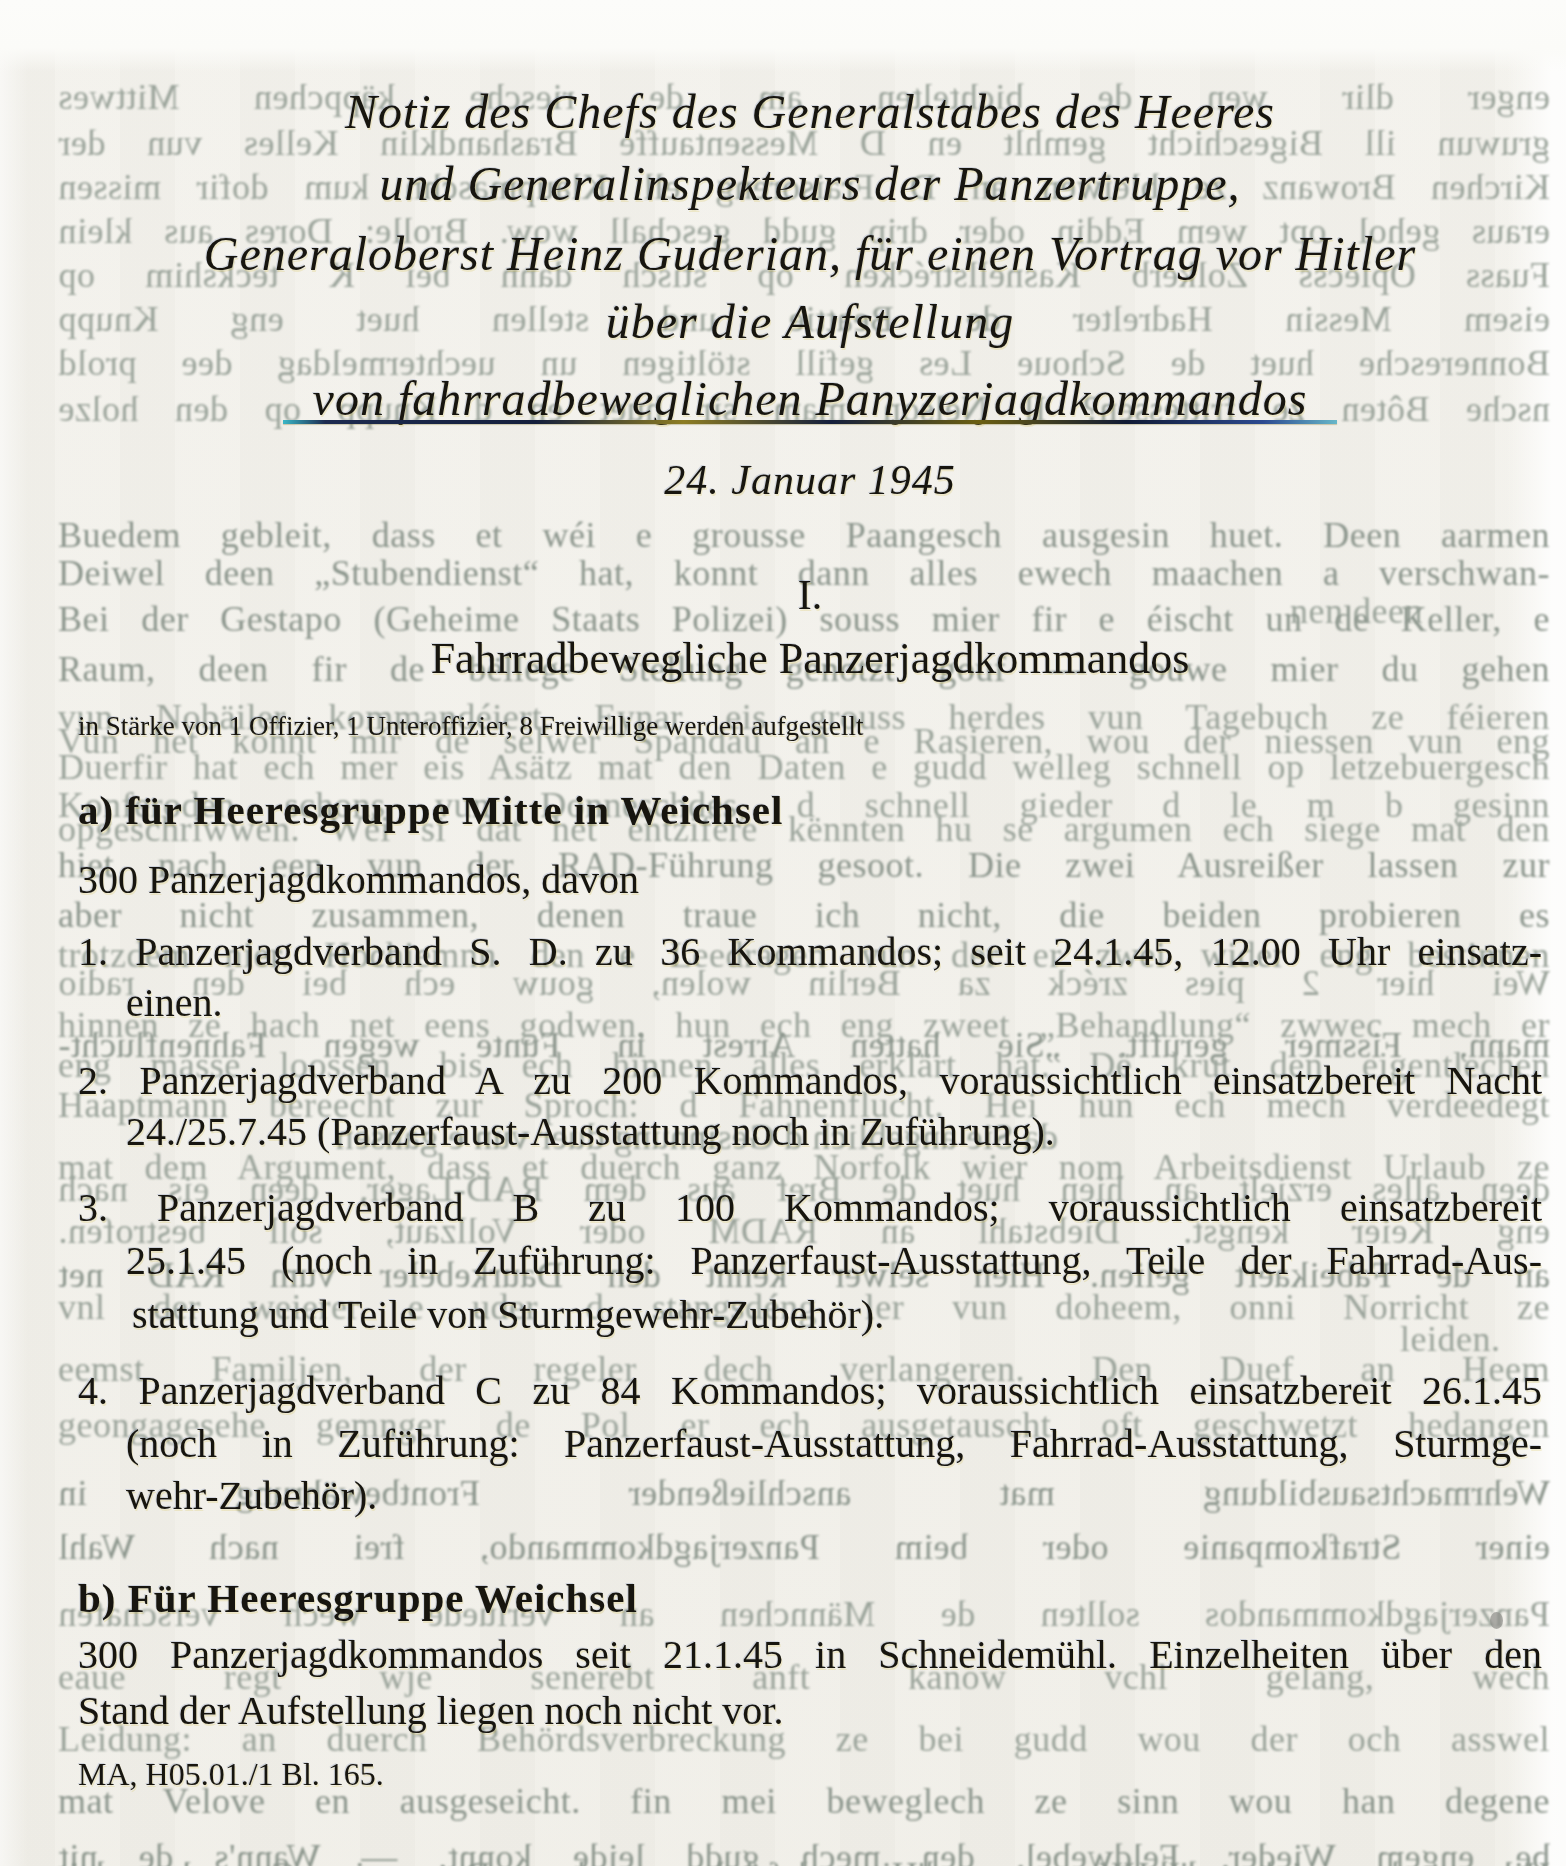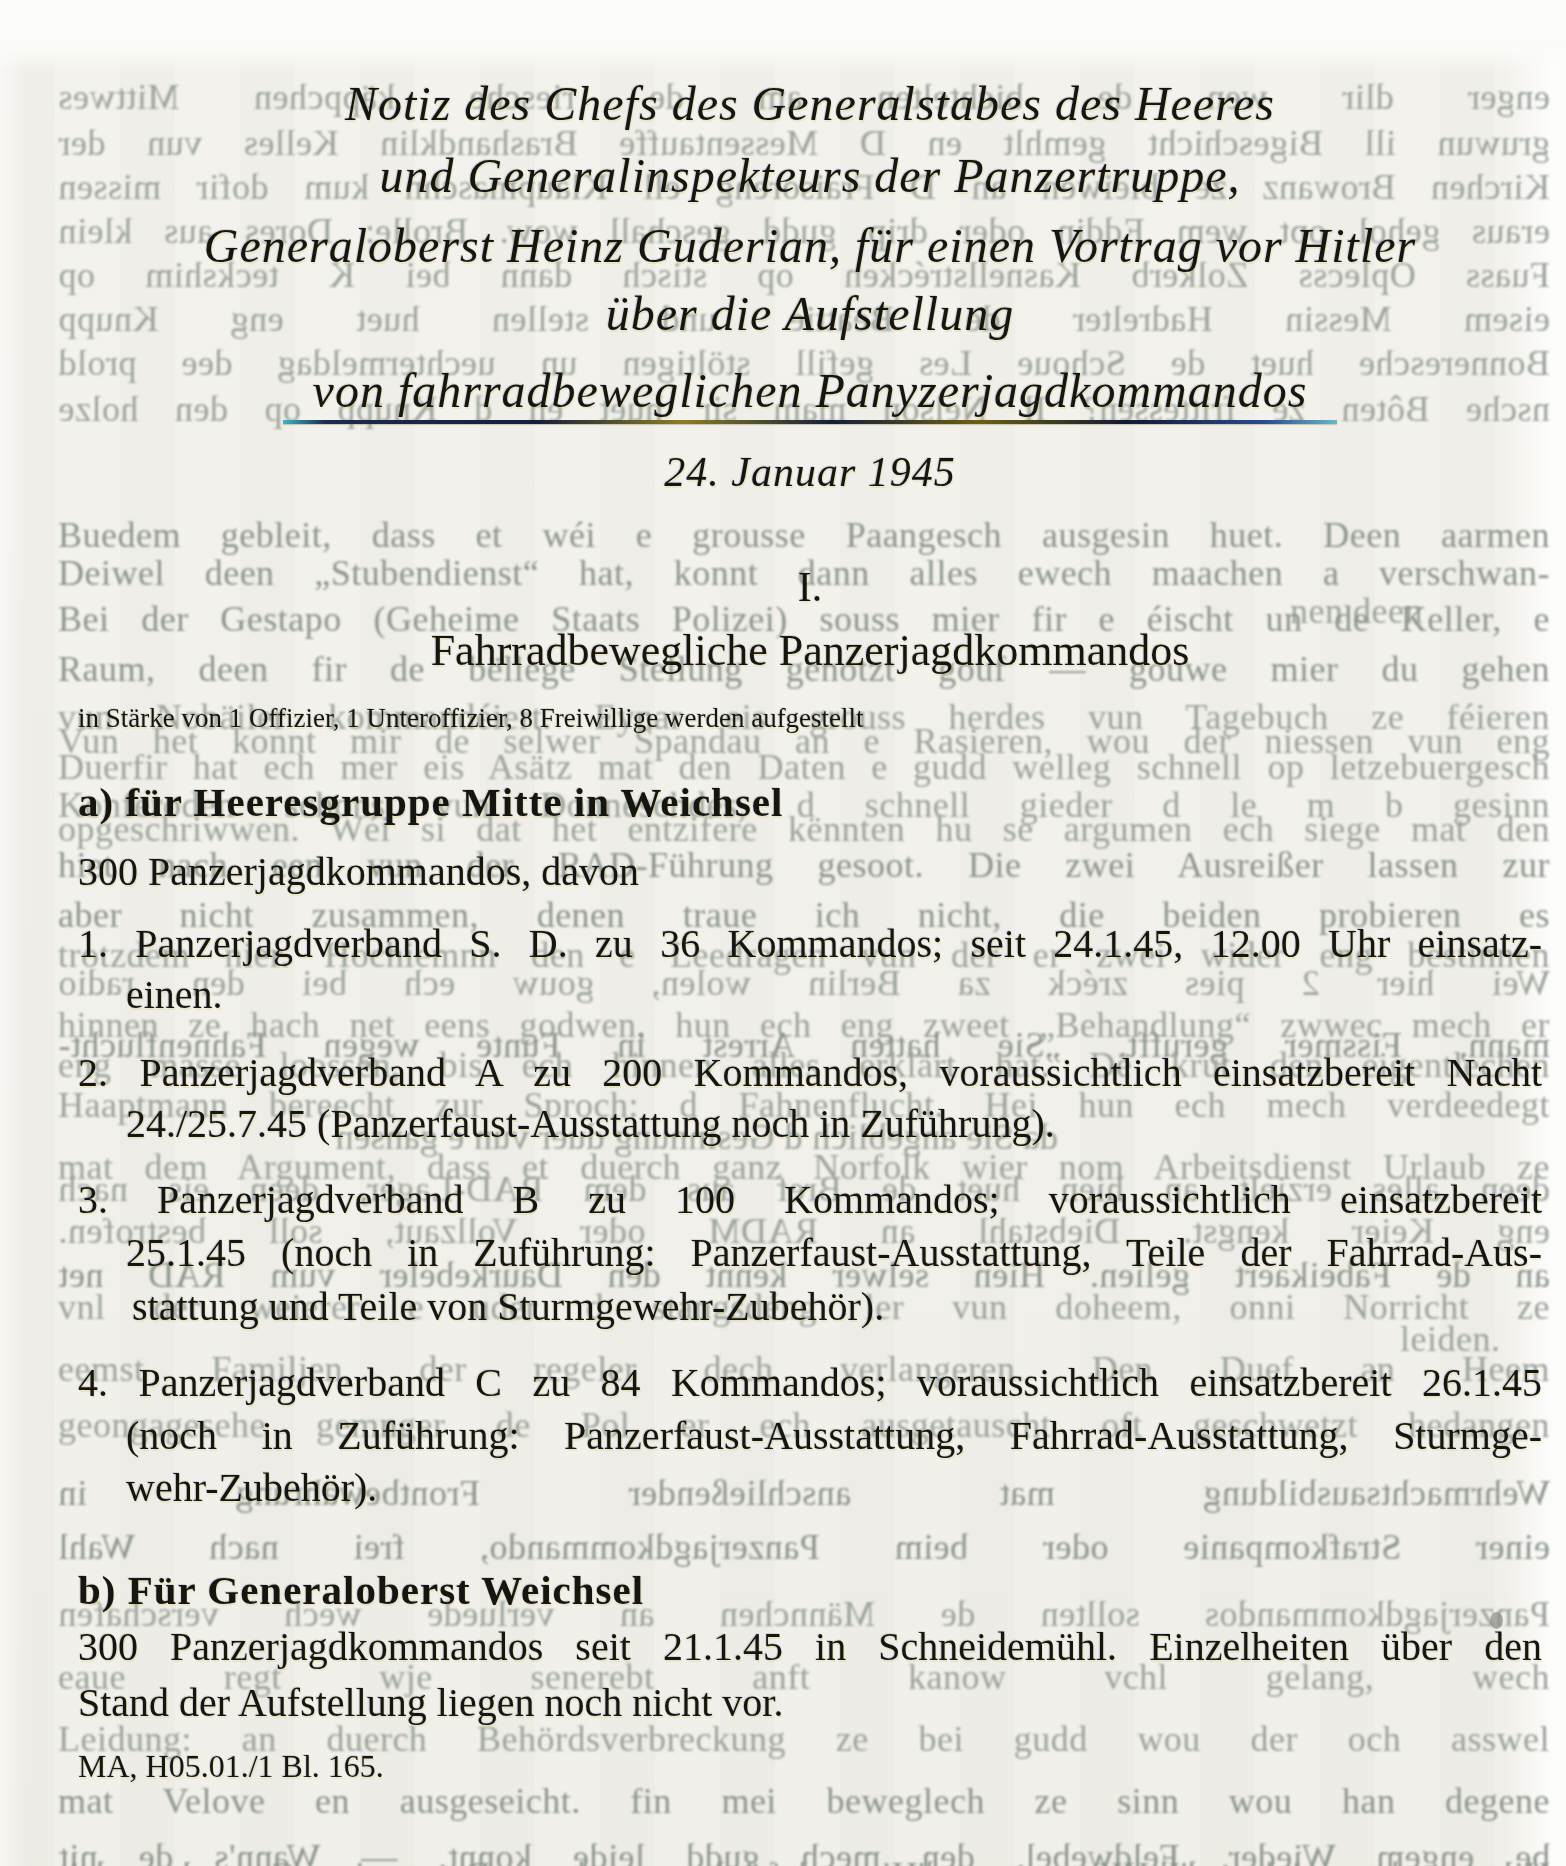--- a/index.html
+++ b/index.html
@@ -15,20 +15,21 @@
       linear-gradient(180deg,rgba(242,240,234,.5),rgba(238,236,229,.65));
     font-family:"Liberation Serif","DejaVu Serif",serif;
   }
   
   .line{
     position:absolute;
     line-height:1.16;
     color:#17150f;
     white-space:pre;
     text-shadow:1px 2px 0 rgba(205,175,10,.16),-1px -1px 0 rgba(30,60,150,.15);
+    margin-top:8px;
   }
   .center{text-align:center;white-space:normal;}
   .just{text-align:justify;text-align-last:justify;white-space:normal;text-justify:inter-word;}
   .bold{font-weight:bold;letter-spacing:1px;}
   .ital{font-style:italic;letter-spacing:1px;}
   
   .st{
     position:absolute;
     color:#9ba49b;
     filter:blur(1px);
@@ -112,20 +113,20 @@
       <div class="line just" style="top: 921px; left: 78px; width: 1464px; font-size: 40px;">1. Panzerjagdverband S. D. zu 36 Kommandos; seit 24.1.45, 12.00 Uhr einsatz-</div>
       <div class="line" style="top: 972px; left: 126px; font-size: 40px;">einen.</div>
       <div class="line just" style="top: 1050px; left: 78px; width: 1464px; font-size: 40px;">2. Panzerjagdverband A zu 200 Kommandos, voraussichtlich einsatzbereit Nacht</div>
       <div class="line" style="top: 1101px; left: 126px; font-size: 40px;">24./25.7.45 (Panzerfaust-Ausstattung noch in Zuführung).</div>
       <div class="line just" style="top: 1177px; left: 78px; width: 1464px; font-size: 40px;">3. Panzerjagdverband B zu 100 Kommandos; voraussichtlich einsatzbereit</div>
       <div class="line just" style="top: 1230px; left: 126px; width: 1416px; font-size: 40px;">25.1.45 (noch in Zuführung: Panzerfaust-Ausstattung, Teile der Fahrrad-Aus-</div>
       <div class="line" style="top: 1284px; left: 132px; font-size: 40px;">stattung und Teile von Sturmgewehr-Zubehör).</div>
       <div class="line just" style="top: 1360px; left: 78px; width: 1464px; font-size: 40px;">4. Panzerjagdverband C zu 84 Kommandos; voraussichtlich einsatzbereit 26.1.45</div>
       <div class="line just" style="top: 1413px; left: 126px; width: 1416px; font-size: 40px;">(noch in Zuführung: Panzerfaust-Ausstattung, Fahrrad-Ausstattung, Sturmge-</div>
       <div class="line" style="top: 1465px; left: 126px; font-size: 40px;">wehr-Zubehör).</div>
-      <div class="line bold" style="top: 1567px; left: 78px; font-size: 41px;">b) Für Generaloberst Weichsel</div>
+      <div class="line bold" style="top: 1567px; left: 78px; font-size: 41px;">b) Für Heeresgruppe Weichsel</div>
       <div class="line just" style="top: 1624px; left: 78px; width: 1464px; font-size: 40px;">300 Panzerjagdkommandos seit 21.1.45 in Schneidemühl. Einzelheiten über den</div>
       <div class="line" style="top: 1680px; left: 78px; font-size: 40px;">Stand der Aufstellung liegen noch nicht vor.</div>
       <div class="line" style="top: 1748px; left: 78px; font-size: 32px;">MA, H05.01./1 Bl. 165.</div>
     </div>
   <div id="title-underline" class="underline" style="left: 283px; top: 420px; width: 1054px; height: 4px;"></div>
   <div id="ink-speck" class="speck" style="left: 1490px; top: 1612px; width: 13px; height: 17px;"></div>
 </div>
 
 </body></html>

